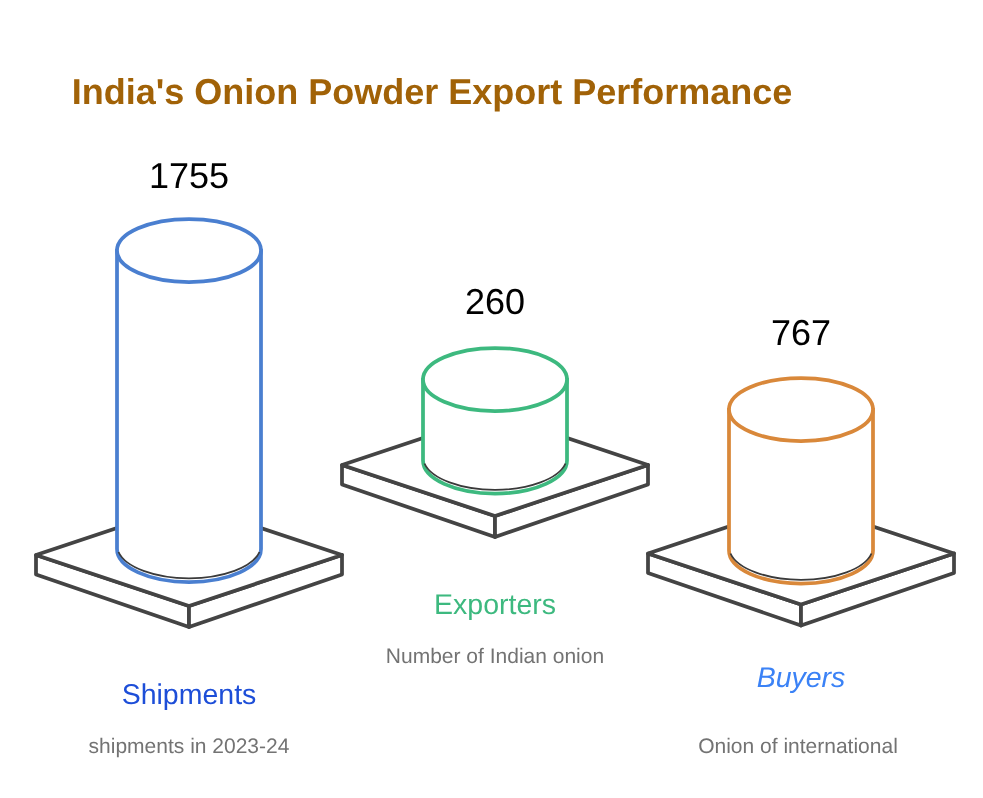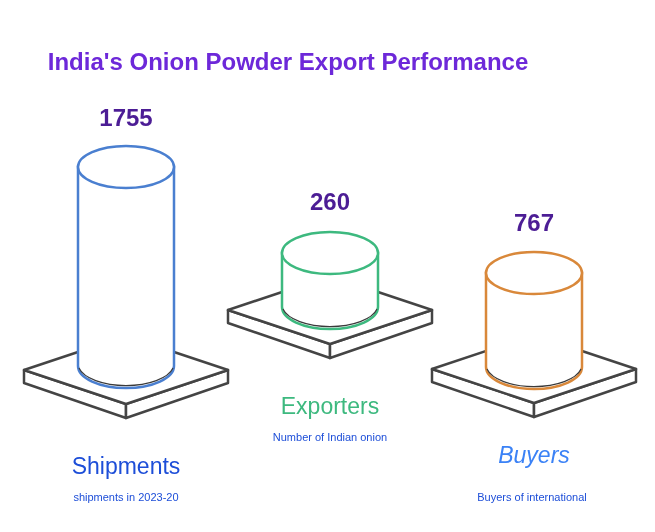--- a/index.html
+++ b/index.html
@@ -1,25 +1,25 @@
 <!DOCTYPE html>
 <html><head>
 <meta charset="utf-8">
 <style>
   html, body { margin:0; padding:0; background:#ffffff; }
   body { width:655px; height:532px; position:relative; overflow:hidden;
          font-family:"Liberation Sans", "DejaVu Sans", sans-serif; }
   .title { position:absolute; left:0; width:576px; top:48px; text-align:center;
-           font-size:24px; font-weight:bold; color:#6d28d9; }
+           font-size:24px; font-weight:bold; color:#a16207; }
   svg.chart { position:absolute; left:0; top:0; }
   .value { position:absolute; width:120px; text-align:center; font-size:24px;
-           font-weight:bold; color:#4c1d95; }
-  .label { position:absolute; width:200px; text-align:center; font-size:23px; }
-  .desc { position:absolute; width:200px; text-align:center; font-size:11px;
-          color:#1d4ed8; line-height:18px; }
+           font-weight:normal; color:#000000; }
+  .label { position:absolute; width:200px; text-align:center; font-size:19px; }
+  .desc { position:absolute; width:200px; text-align:center; font-size:14px;
+          color:#737373; line-height:18px; }
 </style>
 </head>
 <body>
 
 <div class="title">India's Onion Powder Export Performance</div>
 
 <svg class="chart" width="655" height="532" viewBox="0 0 655 532">
 
   <g fill="#ffffff" stroke="#444444" stroke-width="2.5" stroke-linejoin="round">
     <polygon points="24,370 126,404 126,418 24,383"></polygon>
@@ -60,20 +60,20 @@
 
 <div class="value" style="left:66px; top:104px;">1755</div>
 <div class="value" style="left:270px; top:188px;">260</div>
 <div class="value" style="left:474px; top:209px;">767</div>
 
 <div class="label" style="left:26px; top:453px; color:#1d4ed8;">Shipments</div>
 <div class="label" style="left:230px; top:393px; color:#3DB97F;">Exporters</div>
 <div class="label" style="left:434px; top:442px; color:#3b82f6;font-style:italic;">Buyers</div>
 
 <div class="desc" style="left:26px; top:488px;">
-  <div>shipments in 2023-20</div>
+  <div>shipments in 2023-24</div>
 </div>
 <div class="desc" style="left:230px; top:428px;">
   <div>Number of Indian onion</div>
 </div>
 <div class="desc" style="left:432px; top:488px;">
-  <div>Buyers of international</div>
+  <div>Onion of international</div>
 </div>
 
 </body></html>

